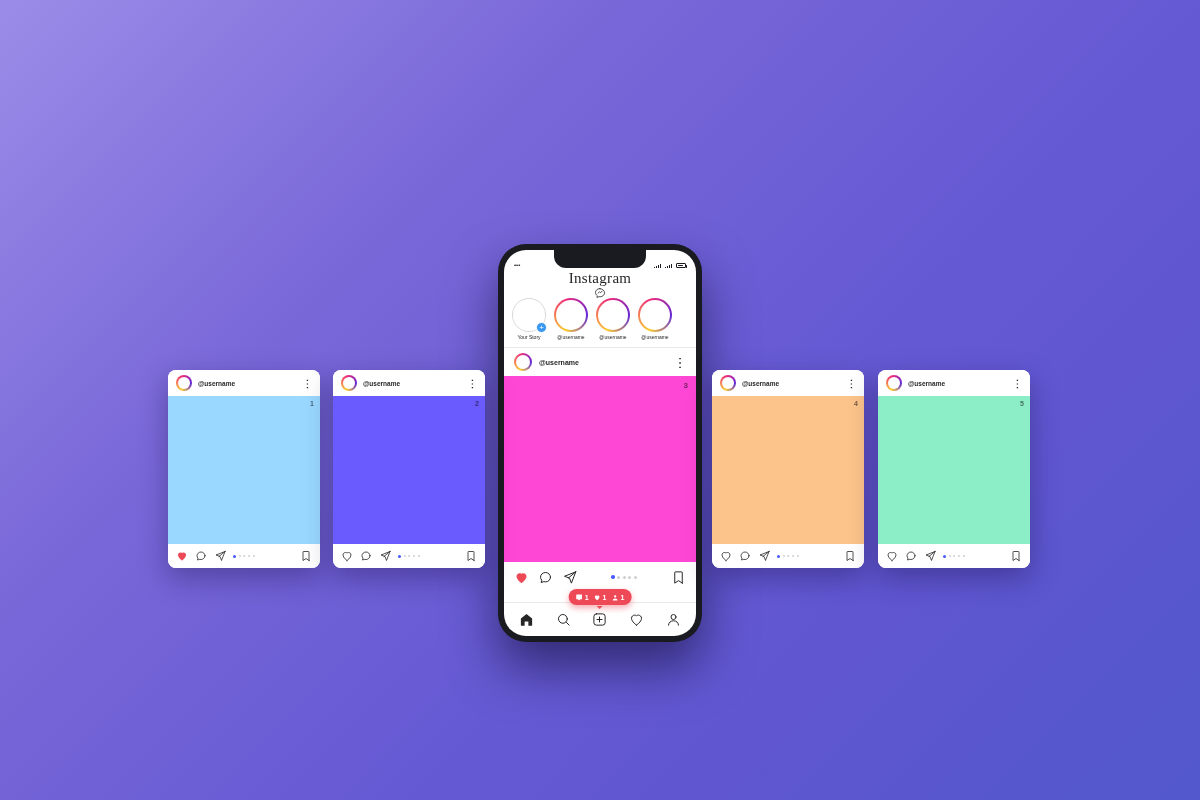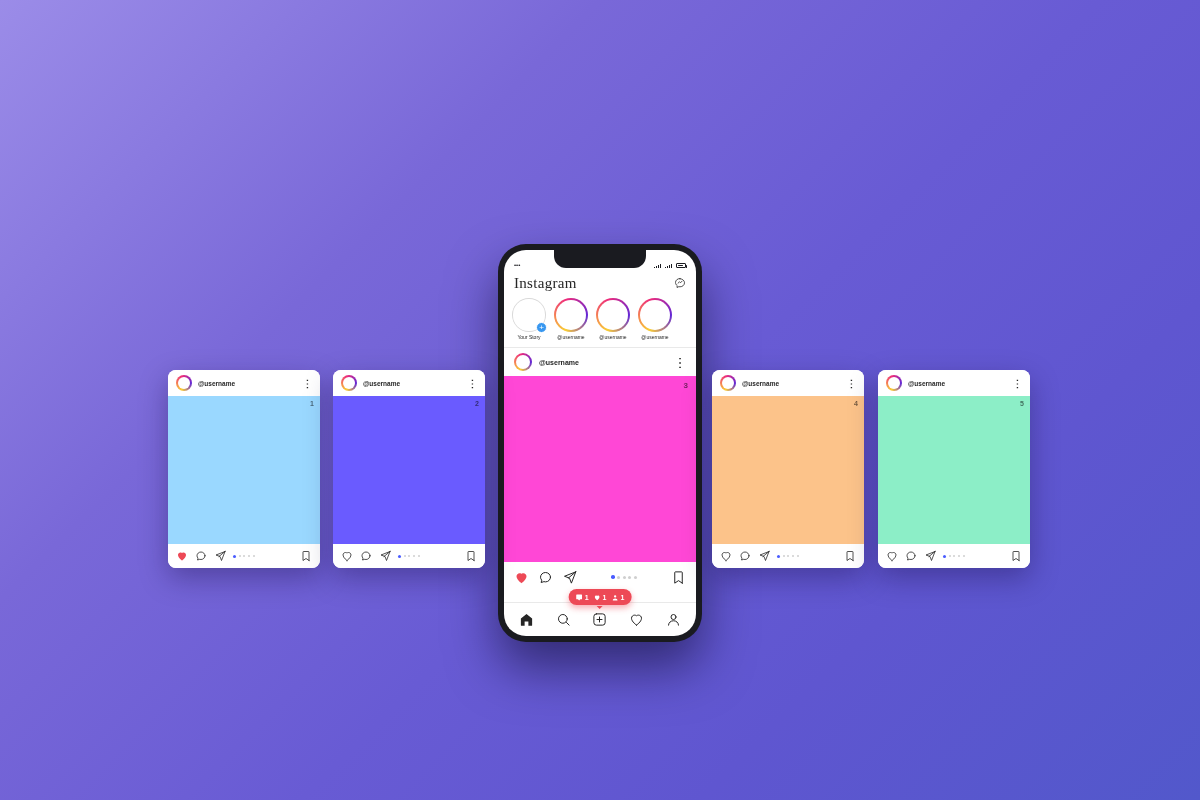--- a/index.html
+++ b/index.html
@@ -89,21 +89,22 @@
   .sig { width:8px; height:5px; display:flex; align-items:flex-end; gap:.8px; }
   .sig i { width:1.2px; background:#1a1b20; }
   .sig i:nth-child(1){height:1.5px} .sig i:nth-child(2){height:2.5px}
   .sig i:nth-child(3){height:3.5px} .sig i:nth-child(4){height:4.5px}
   .batt { width:10px; height:5px; border:0.7px solid #1a1b20; border-radius:1px; position:relative; }
   .batt::after { content:''; position:absolute; right:-1.7px; top:1px; width:1px; height:2.5px; background:#1a1b20; border-radius:.5px;}
   .batt::before { content:''; position:absolute; left:.6px; top:.6px; bottom:.6px; width:65%; background:#1a1b20; border-radius:.5px;}
 
   .app-header {
     height:26px; display:flex; align-items:center; justify-content:space-between;
-    padding:0 10px;
+    padding:0 24px;
+    flex-direction:column;
   }
   .logo { font-family: 'Brush Script MT', cursive; font-size:15px; font-weight:500; color:#262626; letter-spacing:.3px; }
   .stories {
     height:52px; display:flex; align-items:flex-start; gap:8px; padding:2px 8px 0 8px;
     border-bottom:.5px solid #e9e9e9;
   }
   .story { display:flex; flex-direction:column; align-items:center; gap:2px; }
   .story-ring {
     width:34px; height:34px; border-radius:50%;
     background: conic-gradient(from 200deg, #f9ce34, #ee2a7b 40%, #6228d7 70%, #f9ce34);

